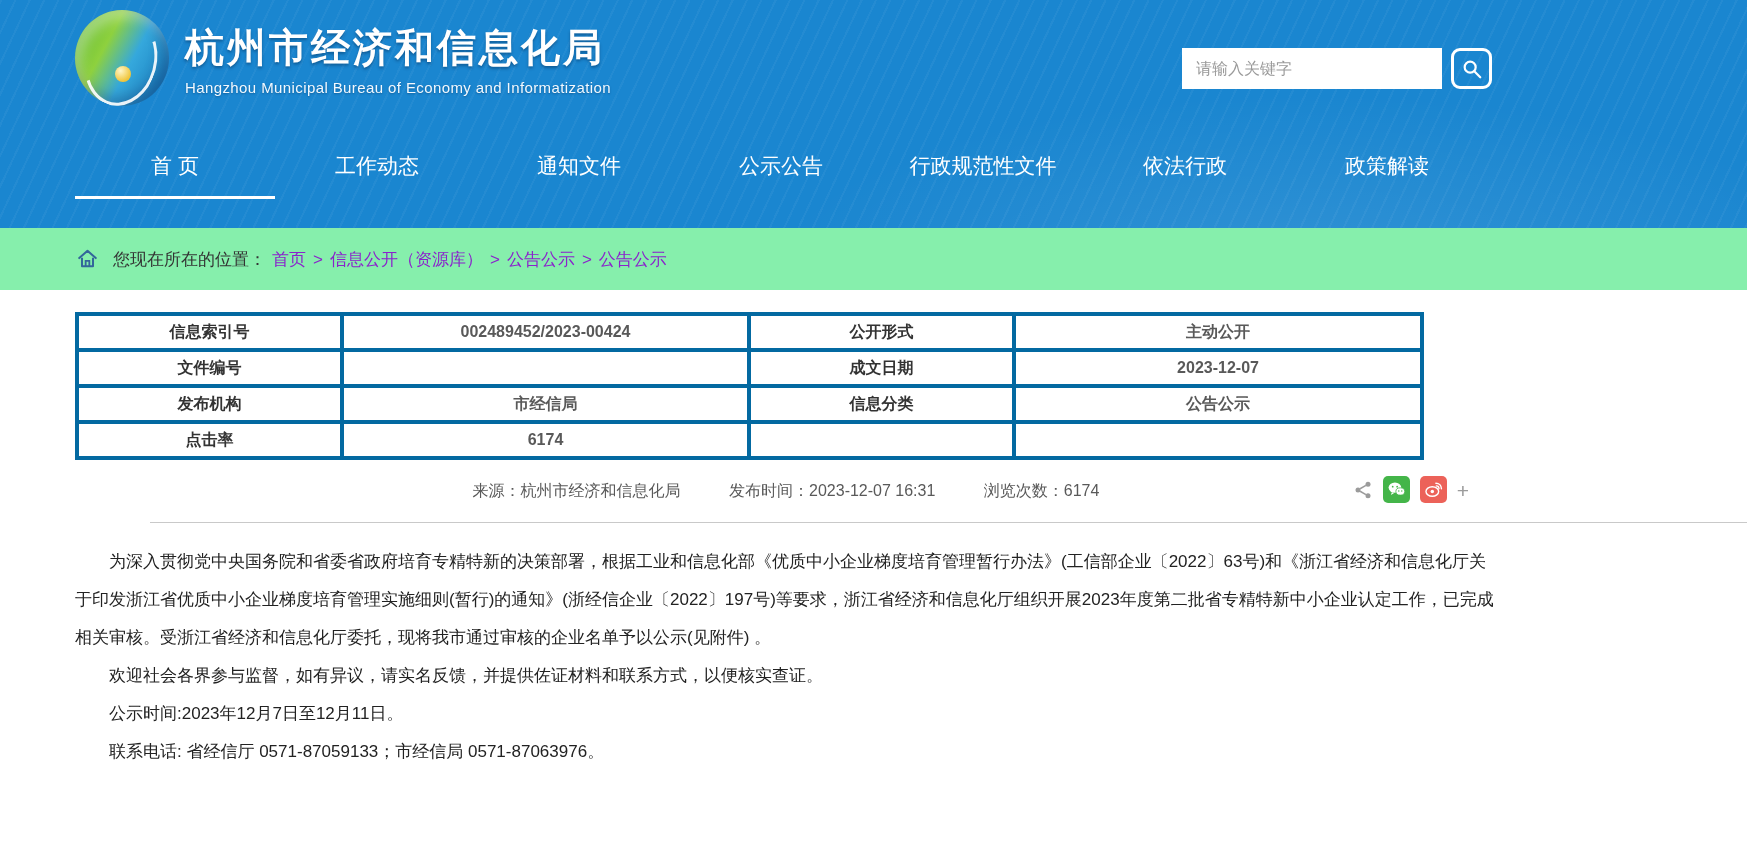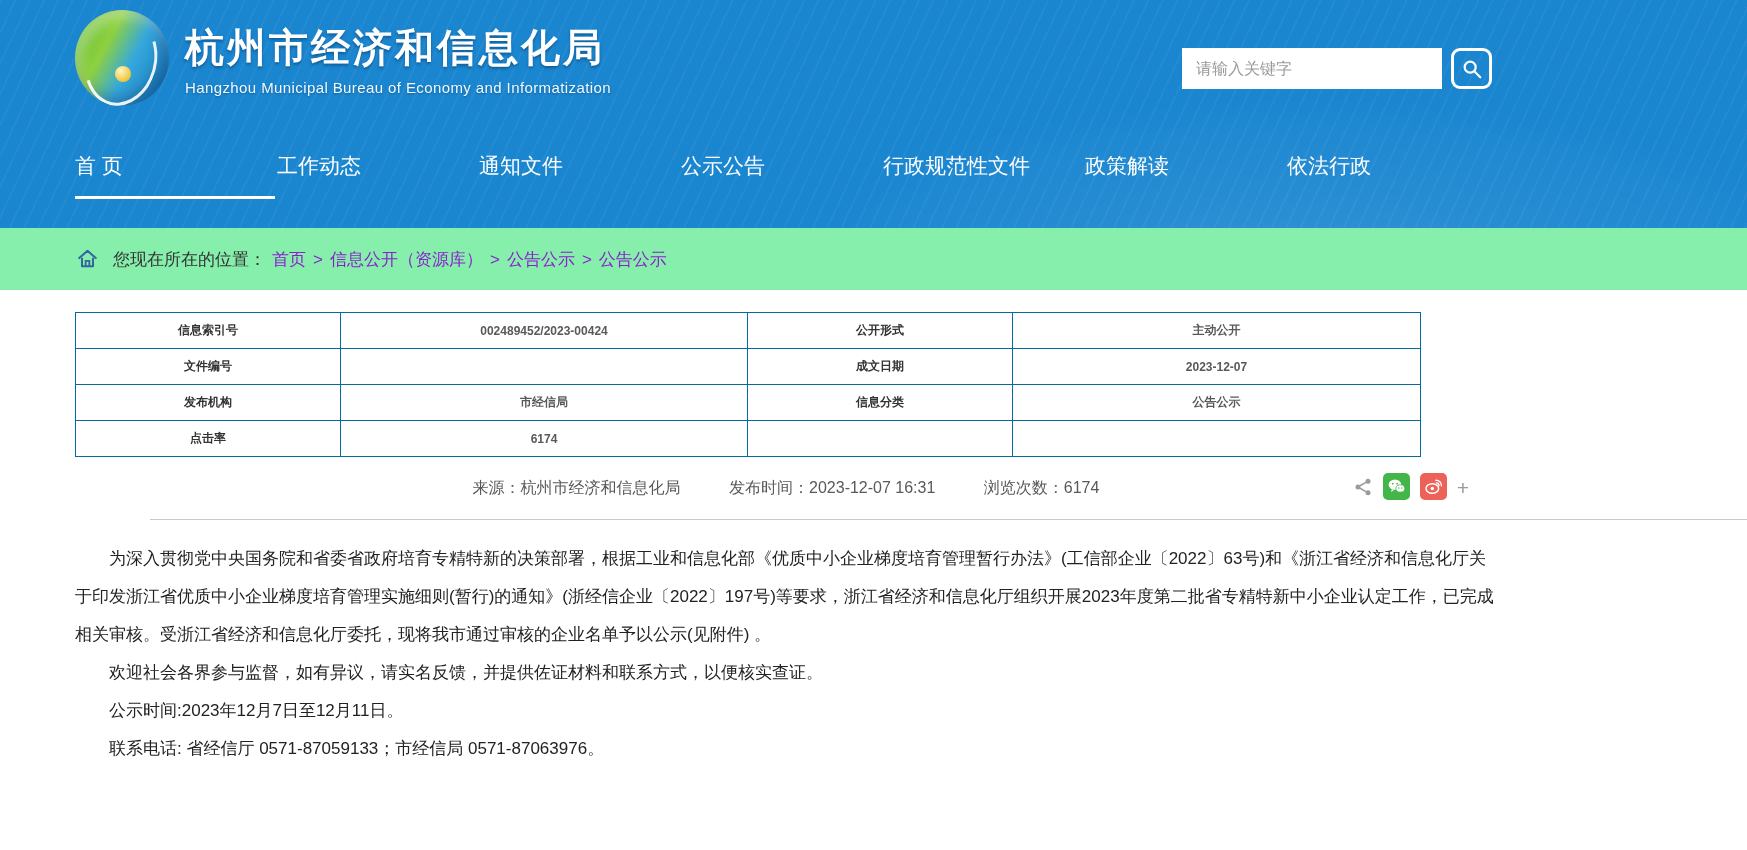--- a/index.html
+++ b/index.html
@@ -32,34 +32,34 @@
 
   .search { position:absolute; top:48px; right:255px; display:flex; align-items:flex-start; }
   .search-input { width:260px; height:41px; border:none; outline:none; background:#fff;
     font-size:16px; padding:0 14px; color:#333; font-family:inherit; }
   .search-input::placeholder { color:#9a9a9a; }
   .search-btn { width:41px; height:41px; margin-left:9px; background:transparent;
     border:3px solid #fff; border-radius:9px; cursor:pointer; display:flex; align-items:center; justify-content:center; }
 
   
   .main-nav { position:absolute; left:75px; top:128px; width:1412px; display:flex; justify-content:space-between; }
-  .nav-item { width:200px; text-align:left; color:#ffffff; font-size:21px; padding-top:24px; cursor:pointer; }
+  .nav-item { width:200px; text-align:center; color:#ffffff; font-size:21px; padding-top:24px; cursor:pointer; }
   .nav-item .nav-underline { display:block; height:3px; background:transparent; margin-top:16px; }
   .nav-item.active .nav-underline { background:#ffffff; }
 
   
   .breadcrumb-bar { height:62px; background:#86efac; display:flex; align-items:center; padding-left:76px; font-size:17px; color:#333; }
   .home-icon { display:inline-flex; margin-right:14px; }
   .crumb-prefix { color:#333; margin-right:6px; }
   .crumb-link { color:#8a22cc; text-decoration:none; cursor:pointer; }
   .crumb-sep { color:#8a22cc; margin:0 7px; }
 
   
   .info-table { margin:22px 0 0 75px; border-collapse:collapse; table-layout:fixed; width:1345px; }
-  .info-table td { border:1px solid #0369a1; height:36px; text-align:center; font-size:12px; vertical-align:middle; }
+  .info-table td { border:4px solid #0369a1; height:36px; text-align:center; font-size:16px; vertical-align:middle; }
   .info-table td.cell-label { font-weight:bold; color:#333; }
   .info-table td.cell-value { color:#595959; font-weight:bold; }
   .col-l { width:265px; } .col-v1 { width:407px; } .col-v2 { width:408px; }
 
   
   .article { margin-left:75px; width:1422px; }
   .article-title { margin-top:44px; text-align:center; font-size:27px; font-weight:bold; color:#1a1a1a; letter-spacing:1px; }
   .meta-row { position:relative; margin-top:16px; height:32px; }
   .meta-text { text-align:center; font-size:16px; color:#595959; padding-top:5px; }
   .meta-text .meta-item { margin:0 22px; }
@@ -99,22 +99,22 @@
           </span>
         </button>
       </div>
     </div>
     <nav class="main-nav" id="main-nav">
         <div class="nav-item active"><span>首 页</span><span class="nav-underline"></span></div>
         <div class="nav-item"><span>工作动态</span><span class="nav-underline"></span></div>
         <div class="nav-item"><span>通知文件</span><span class="nav-underline"></span></div>
         <div class="nav-item"><span>公示公告</span><span class="nav-underline"></span></div>
         <div class="nav-item"><span>行政规范性文件</span><span class="nav-underline"></span></div>
+        <div class="nav-item"><span>依法行政</span><span class="nav-underline"></span></div>
         <div class="nav-item"><span>政策解读</span><span class="nav-underline"></span></div>
-        <div class="nav-item"><span>依法行政</span><span class="nav-underline"></span></div>
       </nav>
   </header>
 
   <div class="breadcrumb-bar">
     <span class="home-icon">
       <svg width="23" height="22" viewBox="0 0 24 24">
         <path d="M3 11 L12 3 L21 11" fill="none" stroke="#33669a" stroke-width="2.2" stroke-linecap="round" stroke-linejoin="round"></path>
         <path d="M6 10.5 V20 H18 V10.5" fill="none" stroke="#33669a" stroke-width="2.2" stroke-linejoin="round"></path>
         <path d="M10 20 V14 H14 V20" fill="none" stroke="#33669a" stroke-width="2"></path>
       </svg>

